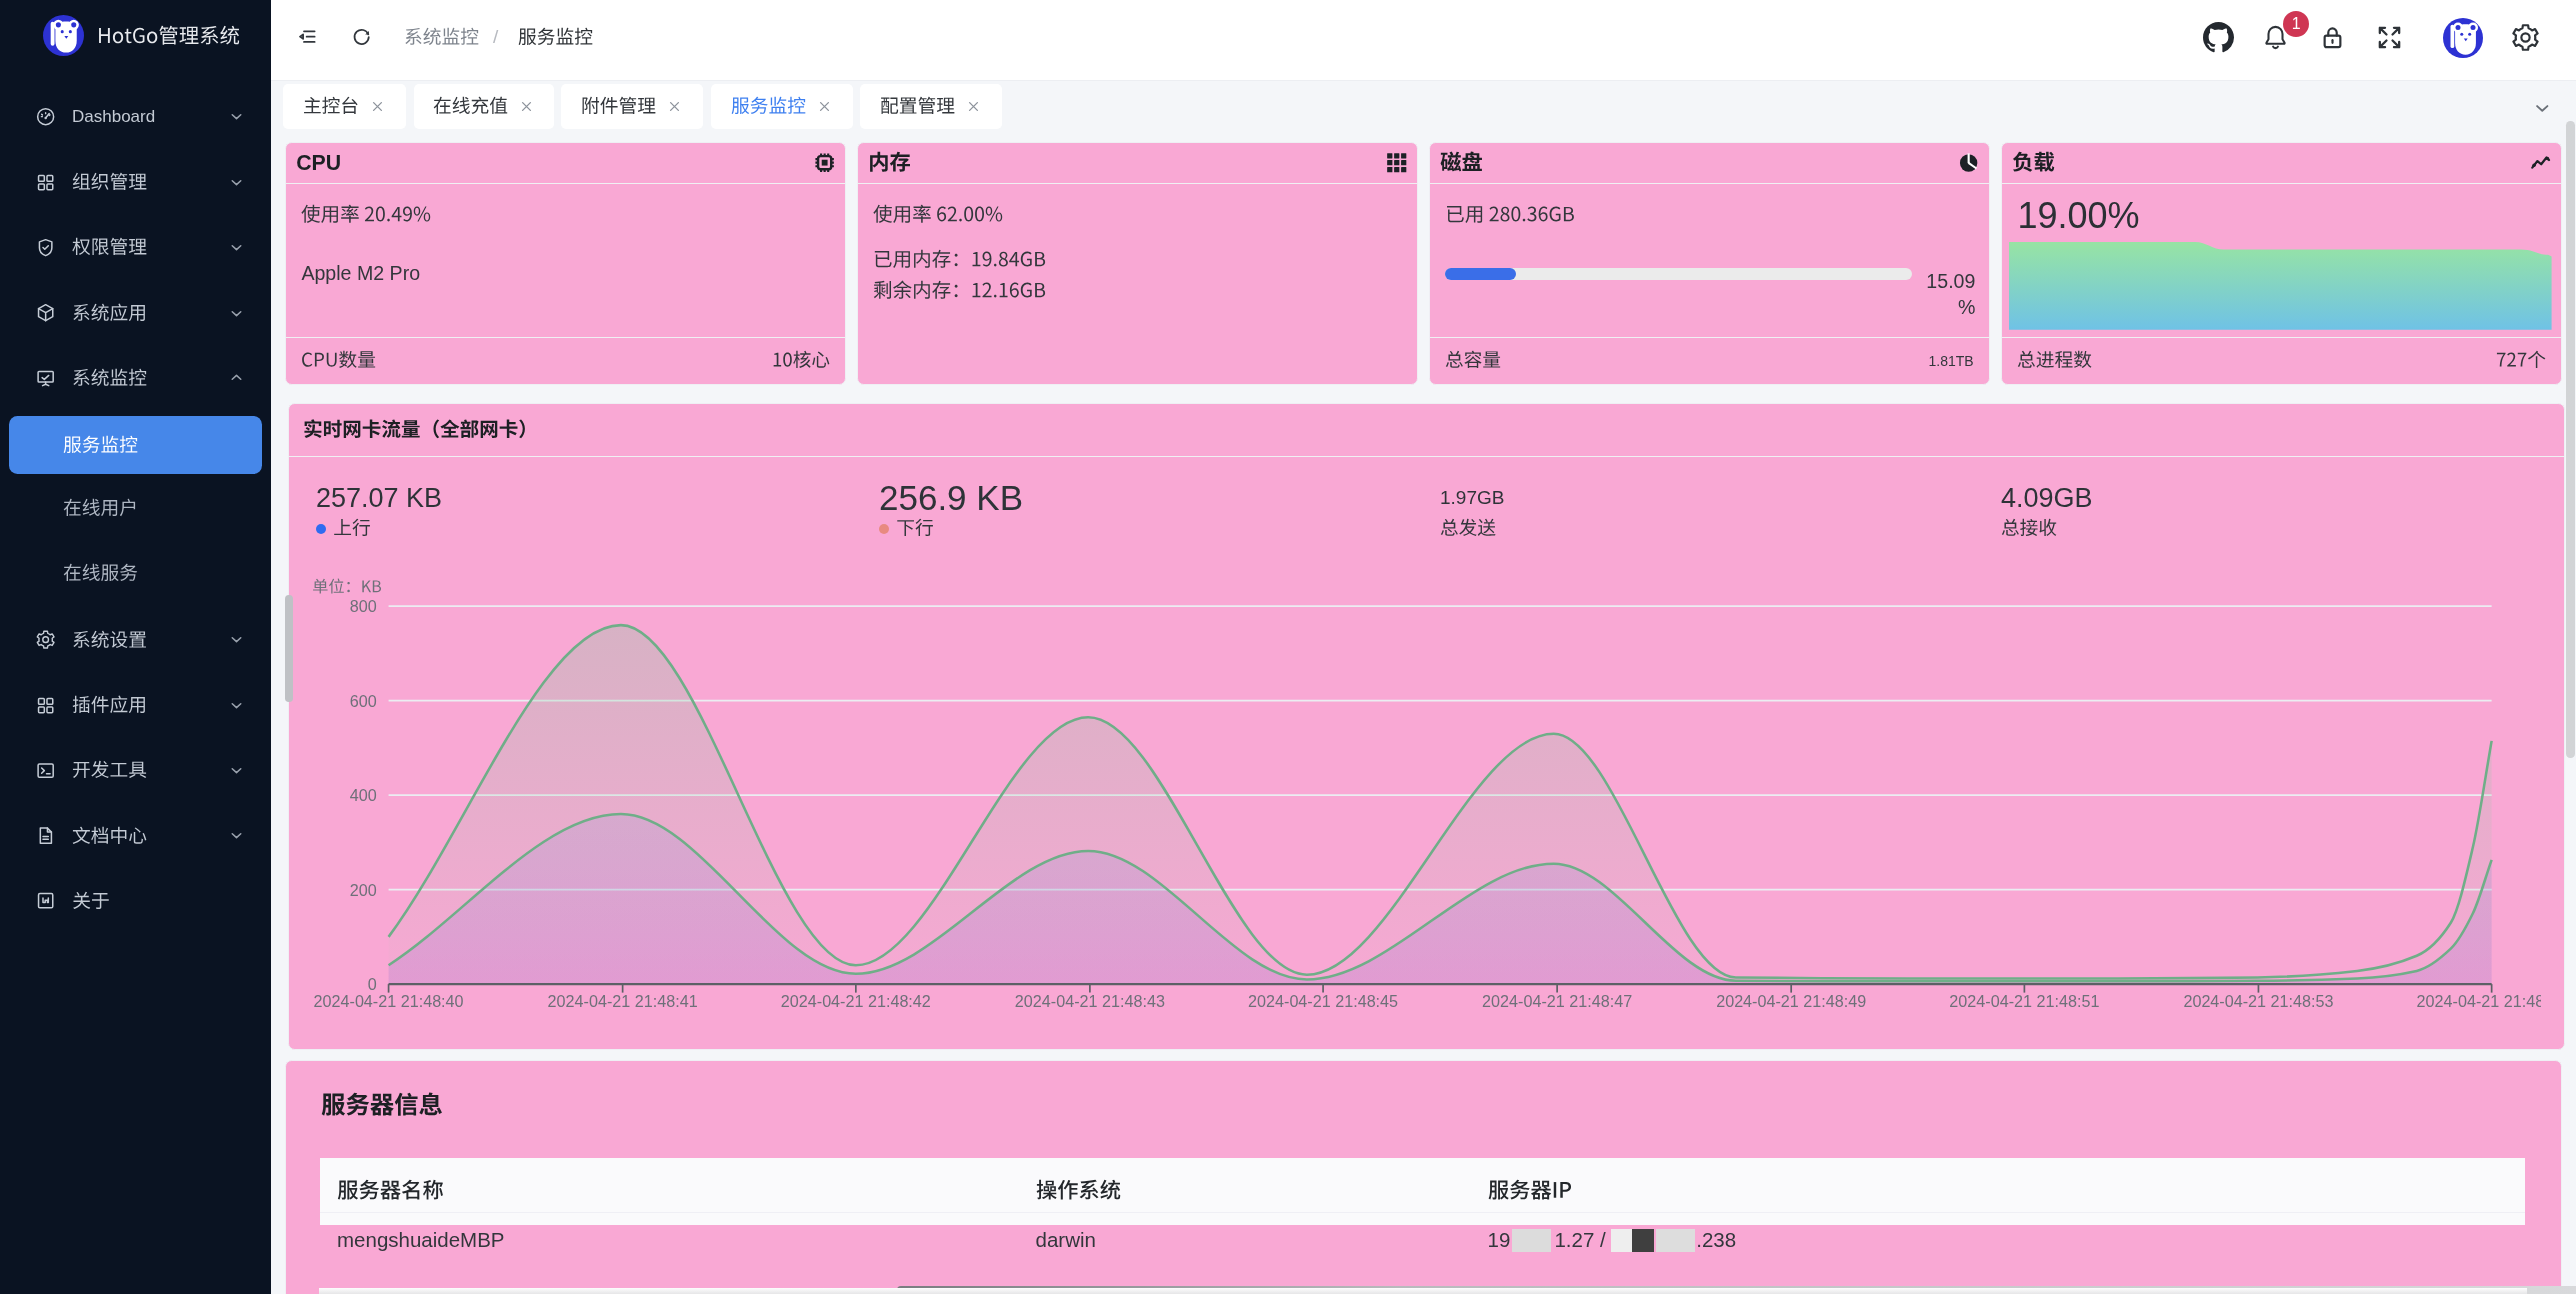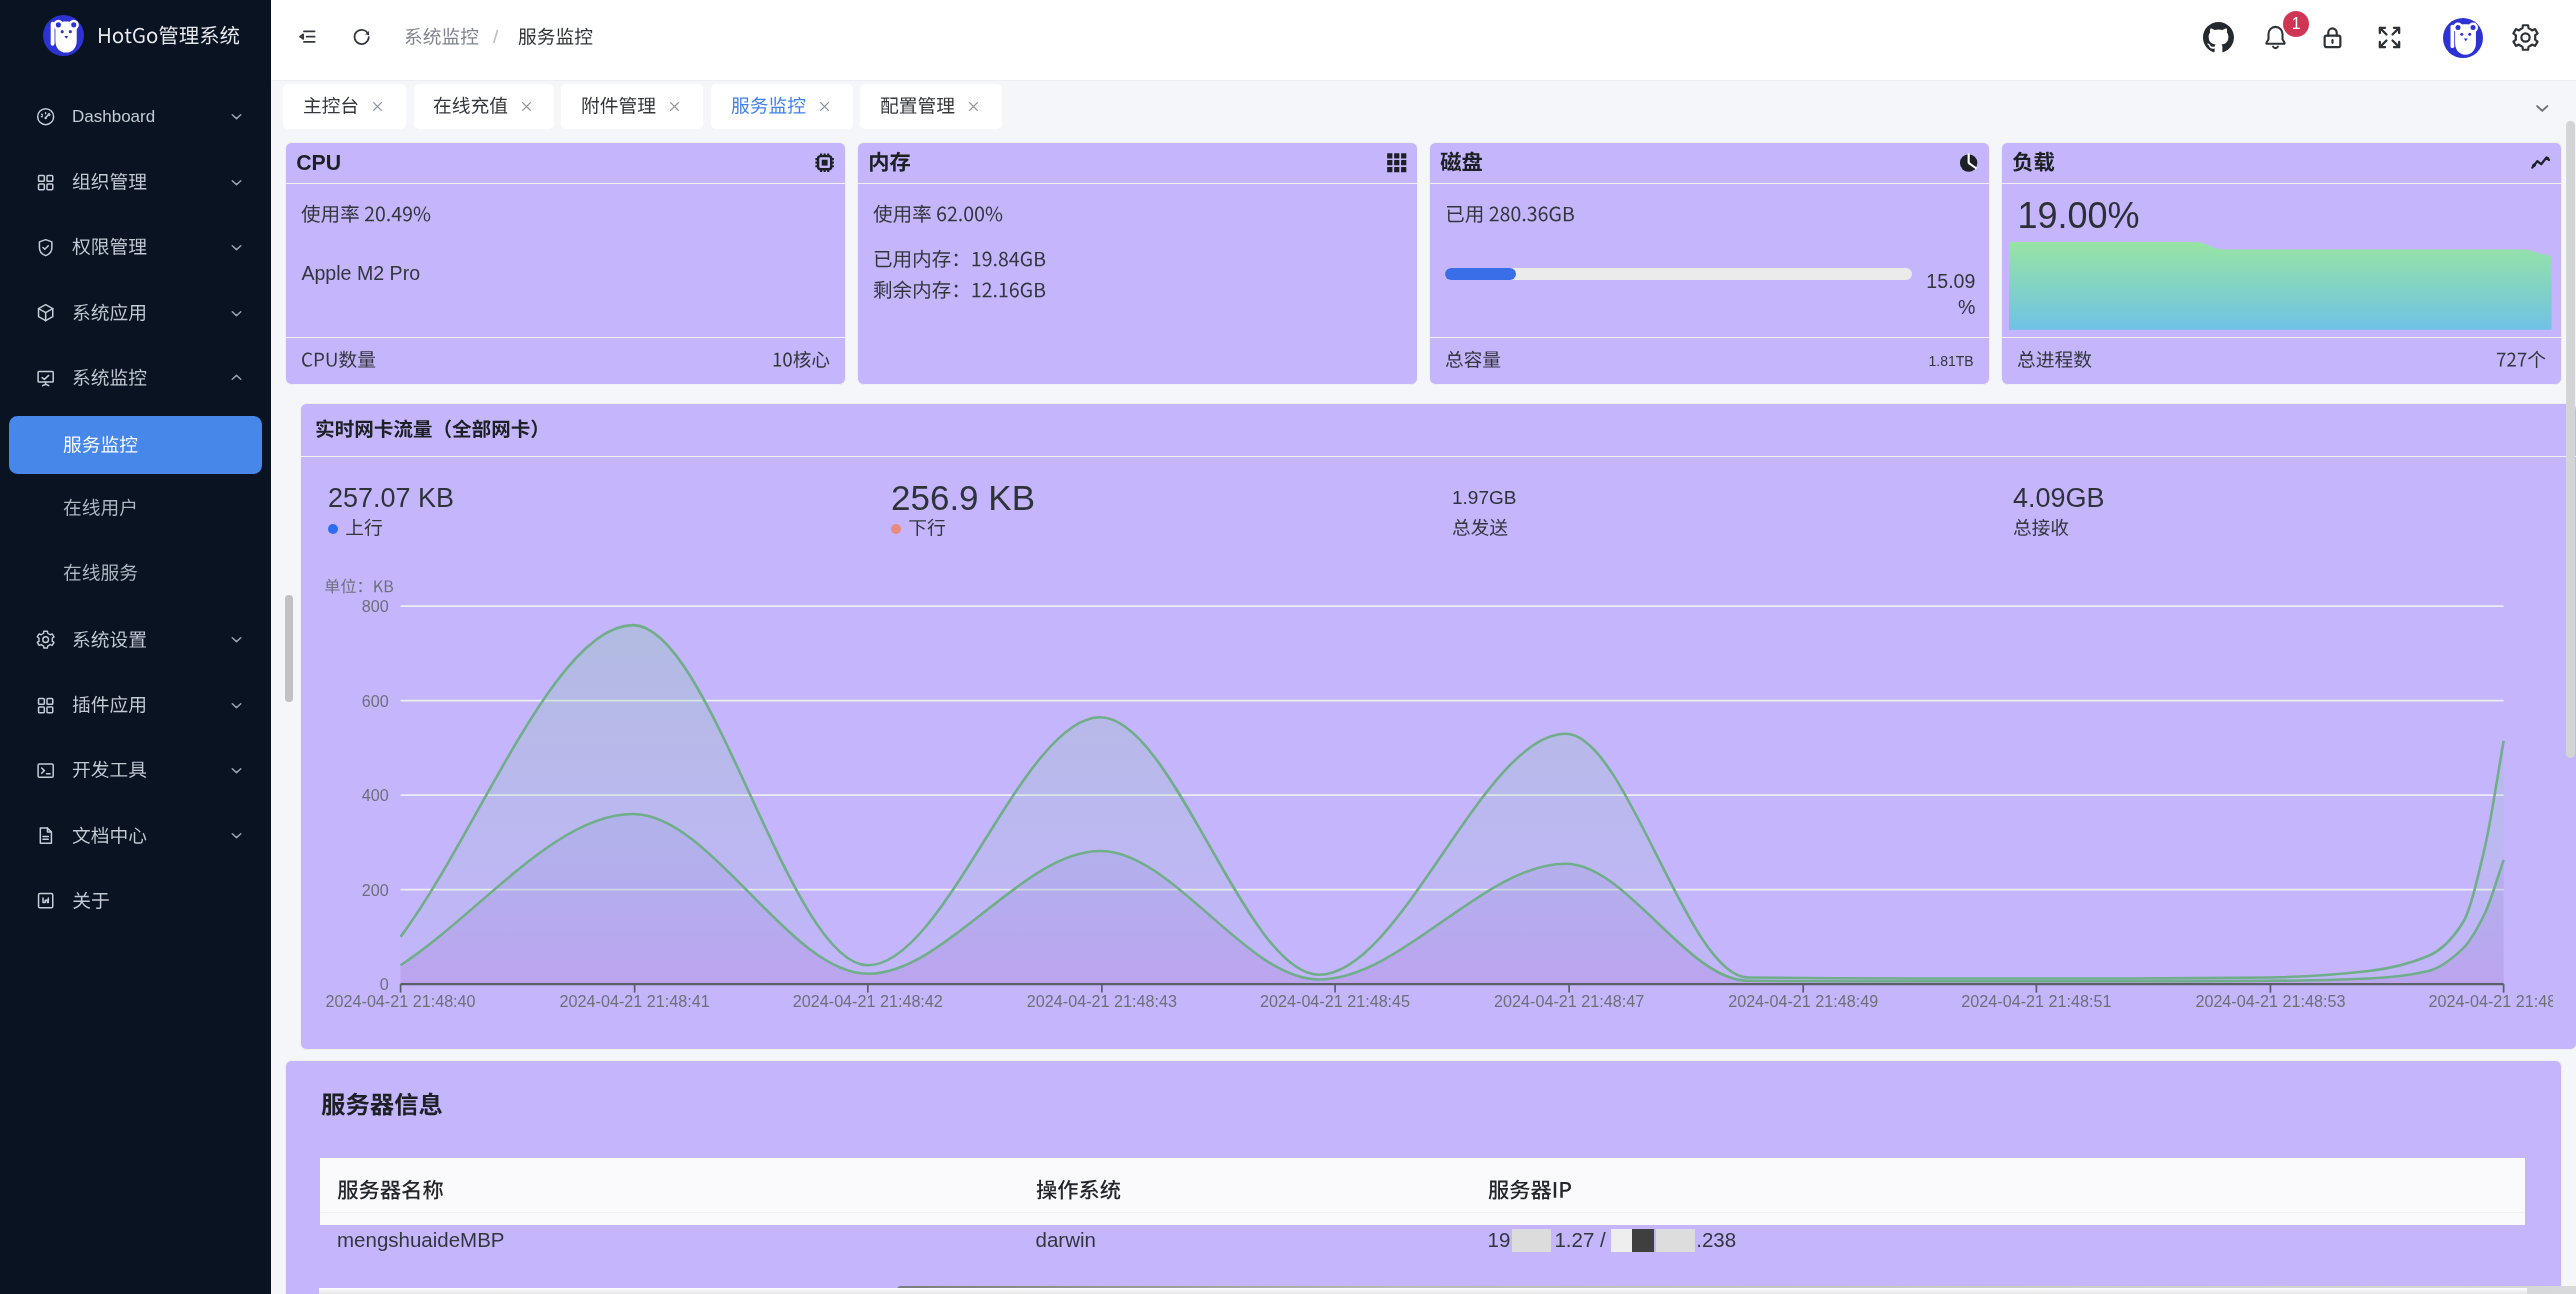--- a/index.html
+++ b/index.html
@@ -1,19 +1,19 @@
 <!DOCTYPE html>
 <html style="font-size:13.6px"><head><meta charset="utf-8"><style>
 *{margin:0;padding:0;box-sizing:border-box}
 html,body{width:2576px;height:1295px;overflow:hidden;background:#f4f6f9;font-family:"Liberation Sans",sans-serif}
 #root{position:absolute;left:0;top:0;width:2576px;height:1295px}
 #sidebar{position:absolute;left:0;top:0;width:271px;height:1295px;background:#0a1322}
 #header{position:absolute;left:271px;top:0;width:2305px;height:81px;background:#fff;border-bottom:1.7px solid #eceef2}
 .tab{position:absolute;top:84px;height:45px;background:#fff;border-radius:5.1px;display:flex;align-items:center;justify-content:center}
-.card{position:absolute;background:#c4b5fd;border-radius:6.8px;border:0.9px solid #efeff4}
+.card{position:absolute;background:#f9a8d4;border-radius:6.8px;border:0.9px solid #efeff4}
 .chead{position:absolute;left:0;top:0;right:0;height:41px;border-bottom:1.7px solid #f0f0f3;display:flex;align-items:center;padding:0 10.2px}
 .chead2{position:absolute;left:0;top:0;right:0;height:53px;border-bottom:1.7px solid #f0f0f3;display:flex;align-items:center;padding:0 13.6px}
 .cfoot{position:absolute;left:0;bottom:0;right:0;height:47px;border-top:1.7px solid #f0f0f3;display:flex;align-items:center;padding:0 15.4px}
 .axt{font-family:"Liberation Sans",sans-serif;font-size:19px;fill:#6e7079}
 .lat{font-family:"Liberation Sans",sans-serif}
 svg{display:block}
 </style></head>
 <body>
 <div id="root">
     <div id="sidebar">
@@ -562,21 +562,21 @@
         <div style="margin-left:auto">
           <svg width="50" height="21.6" viewBox="0 -880 2665 1150" fill="#33373c">
             <use href="#q77" x="0"></use>
             <use href="#q44" x="555"></use>
             <use href="#q77" x="1110"></use>
             <use href="#q78" x="1665"></use>
           </svg>
         </div>
       </div>
 </div>
-    <div class="card" style="left:300px;top:403px;width:2277px;height:647px">
+    <div class="card" style="left:288px;top:403px;width:2277px;height:647px">
 <div class="chead2">
         <svg width="235" height="22.5" viewBox="0 -880 12000 1150" fill="#1d2024">
           <use href="#q85" x="0"></use>
           <use href="#q86" x="1000"></use>
           <use href="#q87" x="2000"></use>
           <use href="#q88" x="3000"></use>
           <use href="#q89" x="4000"></use>
           <use href="#q90" x="5000"></use>
           <use href="#q91" x="6000"></use>
           <use href="#q92" x="7000"></use>

